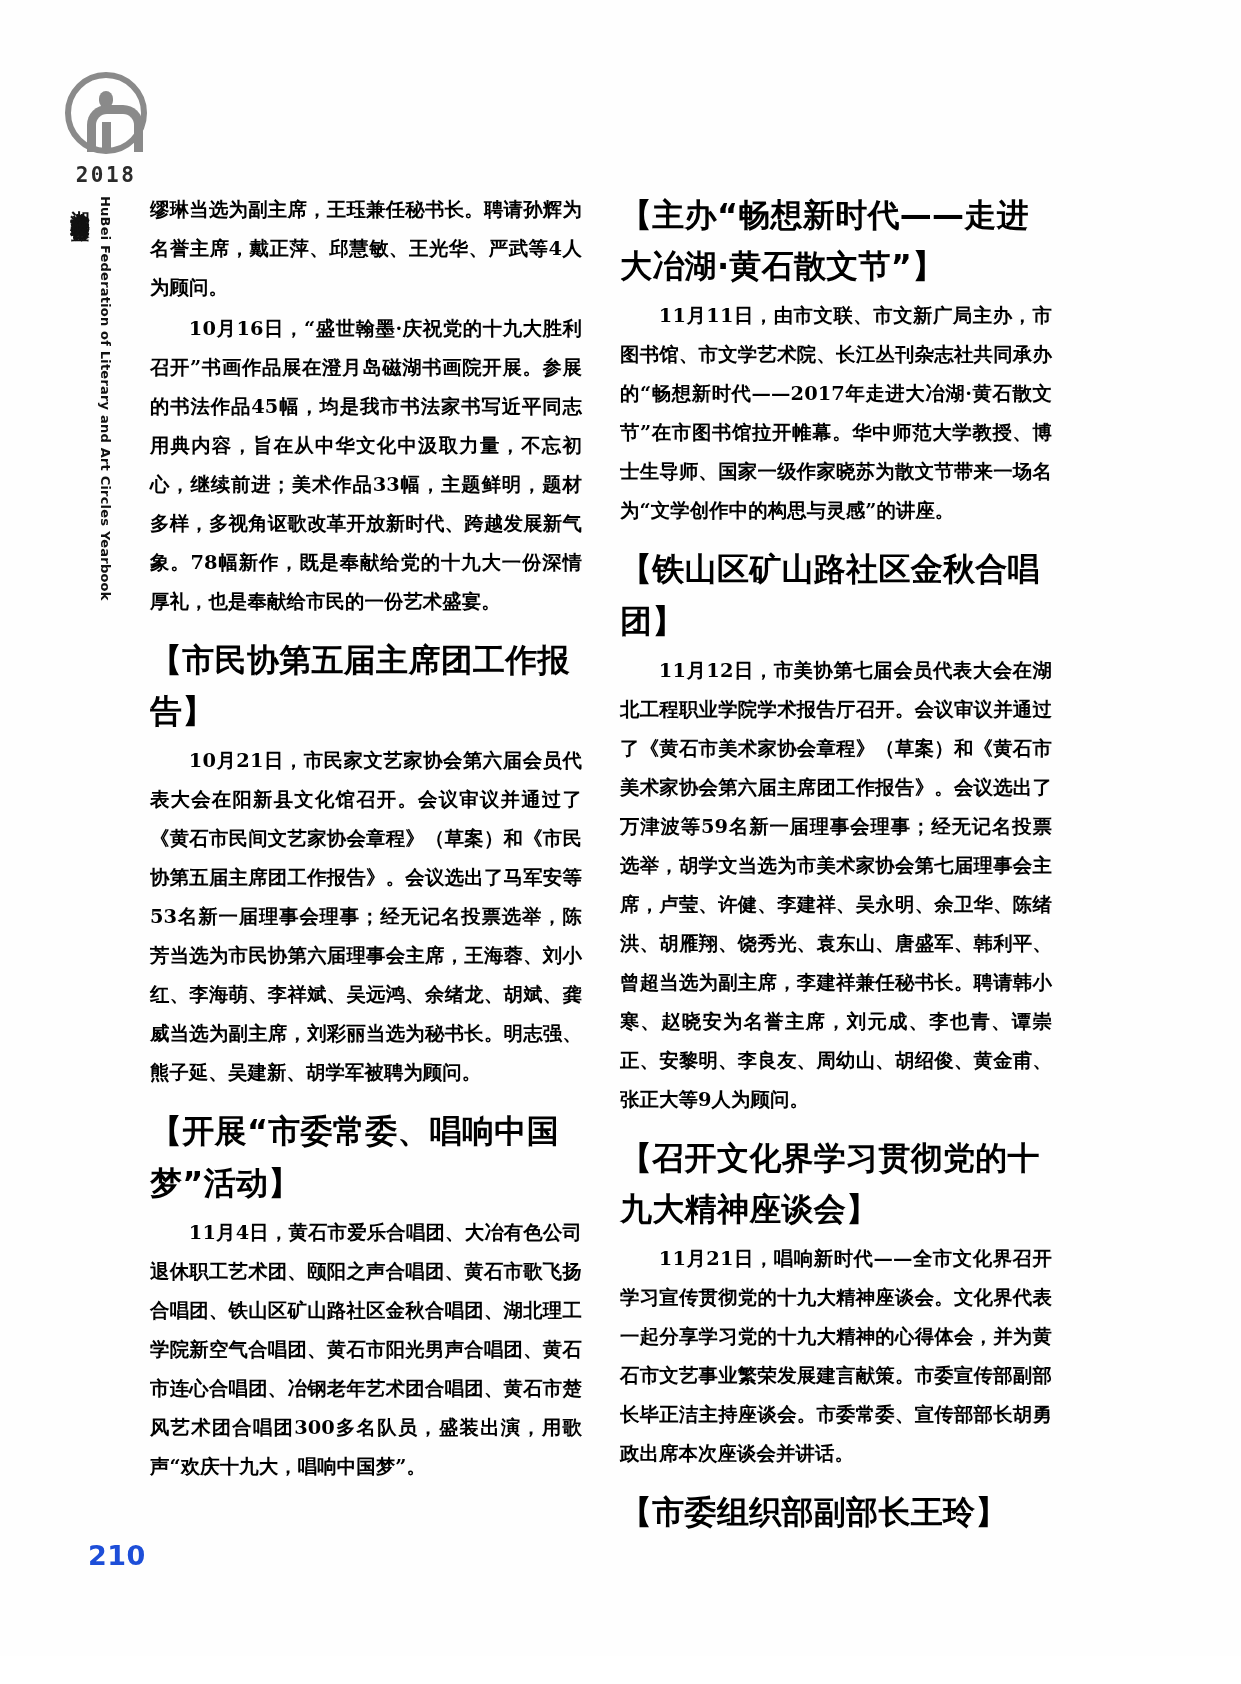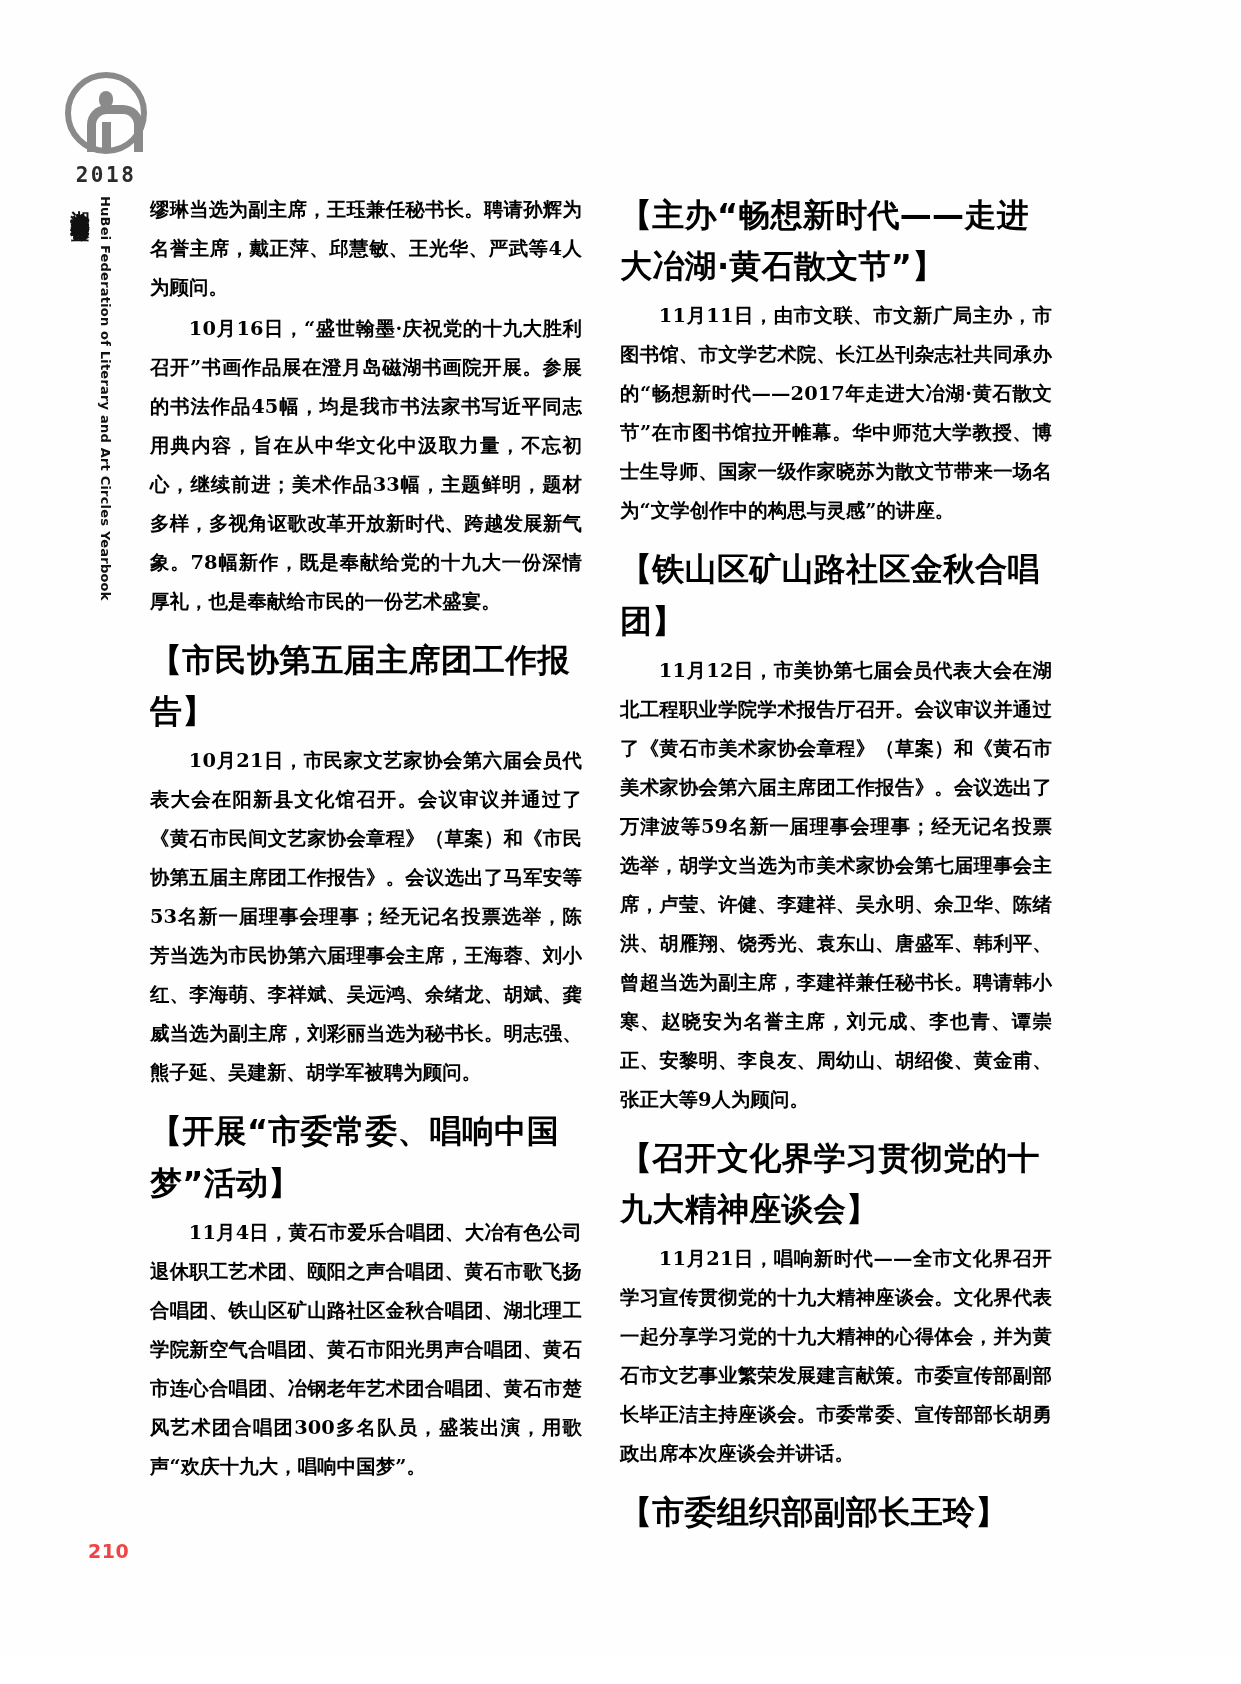--- a/index.html
+++ b/index.html
@@ -147,22 +147,22 @@
   }
   p.body.no-indent { text-indent: 0; }
 
   
   .folio {
     position: absolute;
     left: 88px;
     top: 1540px;
     font-family: "DejaVu Sans", "Liberation Sans", sans-serif;
     font-weight: bold;
-    font-size: 19px;
-    color: #ef4444;
+    font-size: 27px;
+    color: #1d4ed8;
     letter-spacing: 0.5px;
     text-align: right;
   }
 </style>
 </head>
 <body>
 
 <div class="page">
 
   <div class="masthead">

